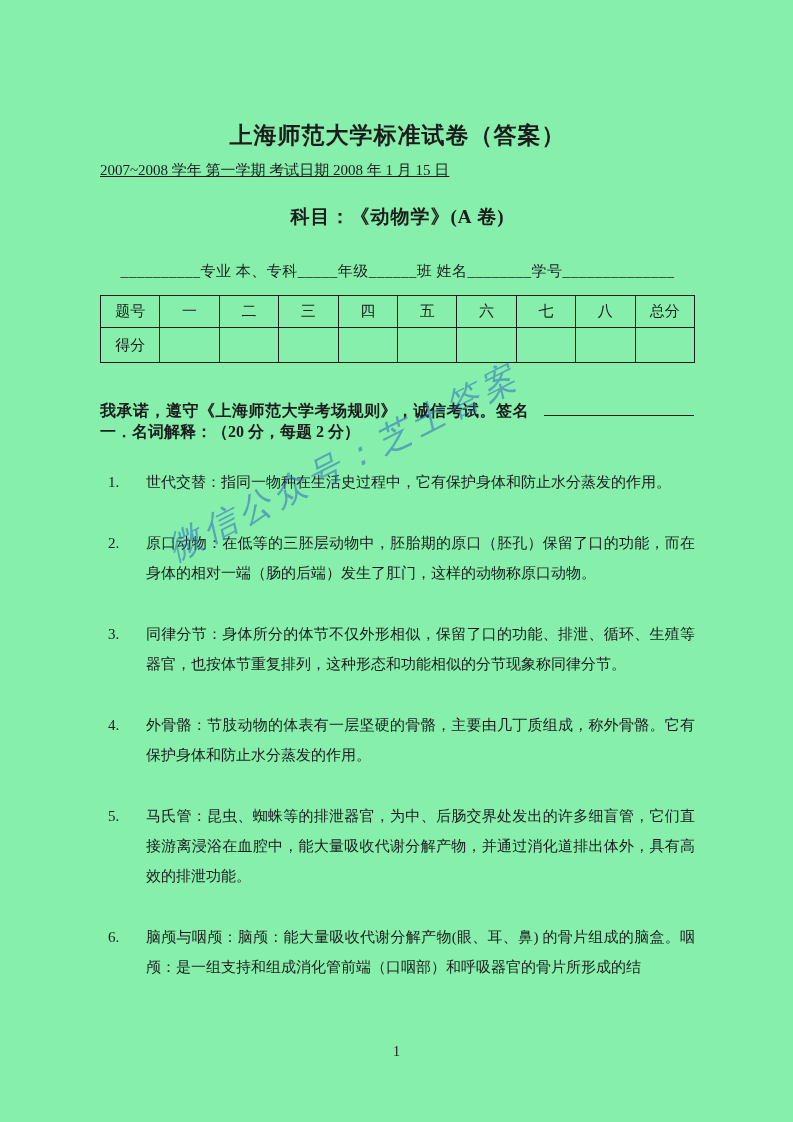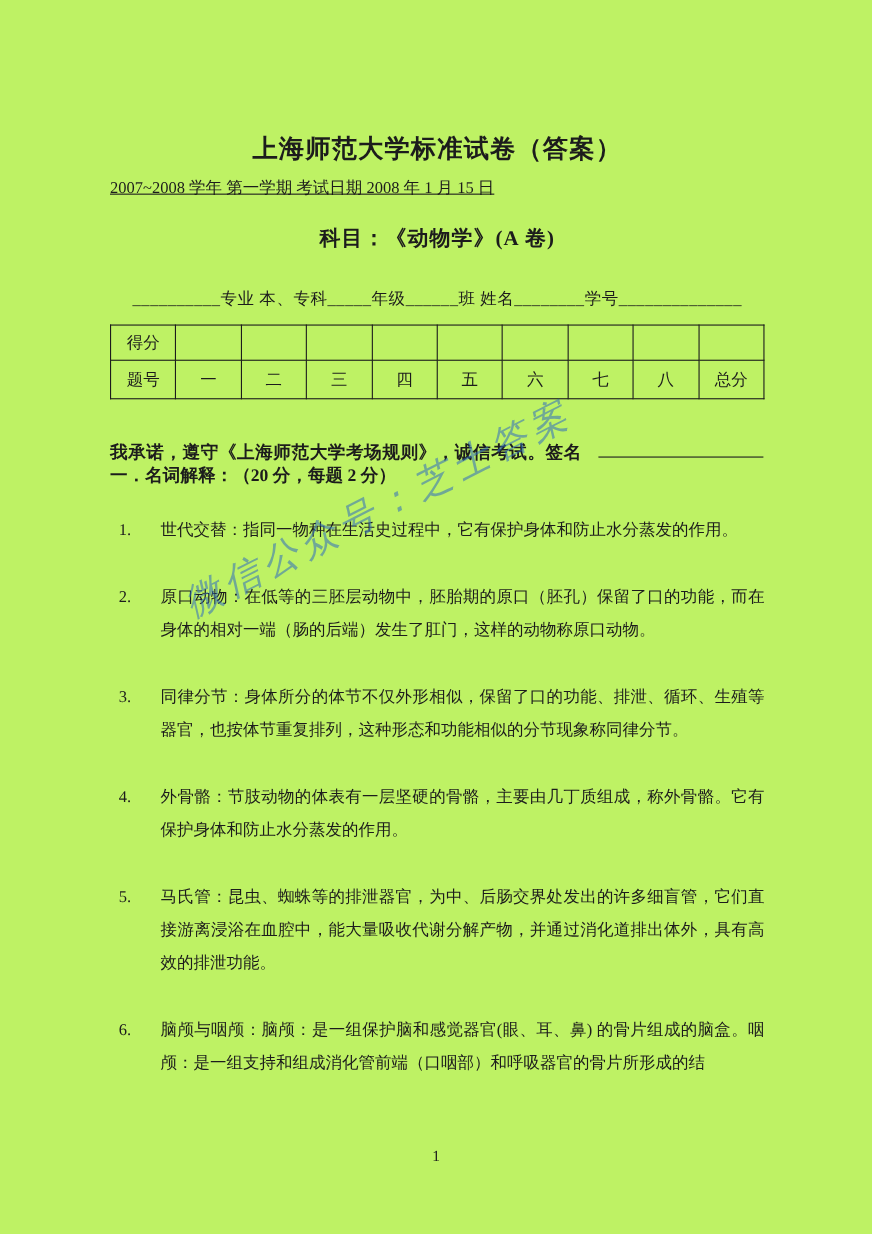--- a/index.html
+++ b/index.html
@@ -6,21 +6,21 @@
   html, body { background: #ffffff; }
   body {
     font-family: "Liberation Serif", serif;
     color: #1c1c1c;
   }
   .page {
     position: relative;
     width: 793px;
     height: 1122px;
     margin: 0 auto;
-    background: #bef264;
+    background: #86efac;
     overflow: hidden;
   }
   .content {
     position: absolute;
     left: 100px;
     top: 0;
     width: 595px;
   }
   .title {
     margin-top: 120px;
@@ -126,44 +126,44 @@
     <h1 class="title">上海师范大学标准试卷（答案）</h1>
 
     <p class="meta-line">2007~2008 学年  第一学期   考试日期  2008 年 1 月 15 日</p>
 
     <p class="subject-line">科目：《动物学》(A 卷)</p>
 
     <p class="blanks-line">__________专业   本、专科_____年级______班 姓名________学号______________</p>
 
     <table class="score-table">
       <tbody>
-        <tr>
-          <td>得分</td>
-          <td></td>
-          <td></td>
-          <td></td>
-          <td></td>
-          <td></td>
-          <td></td>
-          <td></td>
-          <td></td>
-          <td></td>
-        </tr>
         <tr>
           <td>题号</td>
           <td>一</td>
           <td>二</td>
           <td>三</td>
           <td>四</td>
           <td>五</td>
           <td>六</td>
           <td>七</td>
           <td>八</td>
           <td>总分</td>
         </tr>
+        <tr>
+          <td>得分</td>
+          <td></td>
+          <td></td>
+          <td></td>
+          <td></td>
+          <td></td>
+          <td></td>
+          <td></td>
+          <td></td>
+          <td></td>
+        </tr>
       </tbody>
     </table>
 
     <p class="pledge-line">
       <span>我承诺，遵守《上海师范大学考场规则》，诚信考试。签名</span>
       <span class="sig-line"></span>
     </p>
 
     <h2 class="section-heading">一．名词解释：（20 分，每题 2 分）</h2>
 
@@ -183,21 +183,21 @@
       <li class="item">
         <span class="item-num">4.</span>
         <span>外骨骼：节肢动物的体表有一层坚硬的骨骼，主要由几丁质组成，称外骨骼。它有保护身体和防止水分蒸发的作用。</span>
       </li>
       <li class="item">
         <span class="item-num">5.</span>
         <span>马氏管：昆虫、蜘蛛等的排泄器官，为中、后肠交界处发出的许多细盲管，它们直接游离浸浴在血腔中，能大量吸收代谢分解产物，并通过消化道排出体外，具有高效的排泄功能。</span>
       </li>
       <li class="item">
         <span class="item-num">6.</span>
-        <span>脑颅与咽颅：脑颅：是一组保护脑和感觉器官(眼、耳、鼻) 的骨片组成的脑盒。咽颅：是一组支持和组成消化管前端（口咽部）和呼吸器官的骨片所形成的结</span>
+        <span>脑颅与咽颅：脑颅：能大量吸收代谢分解产物(眼、耳、鼻) 的骨片组成的脑盒。咽颅：是一组支持和组成消化管前端（口咽部）和呼吸器官的骨片所形成的结</span>
       </li>
     </ol>
 
   </div>
 
   <div class="watermark">微信公众号：芝士答案</div>
 
   <div class="page-number">1</div>
 </div>
 

